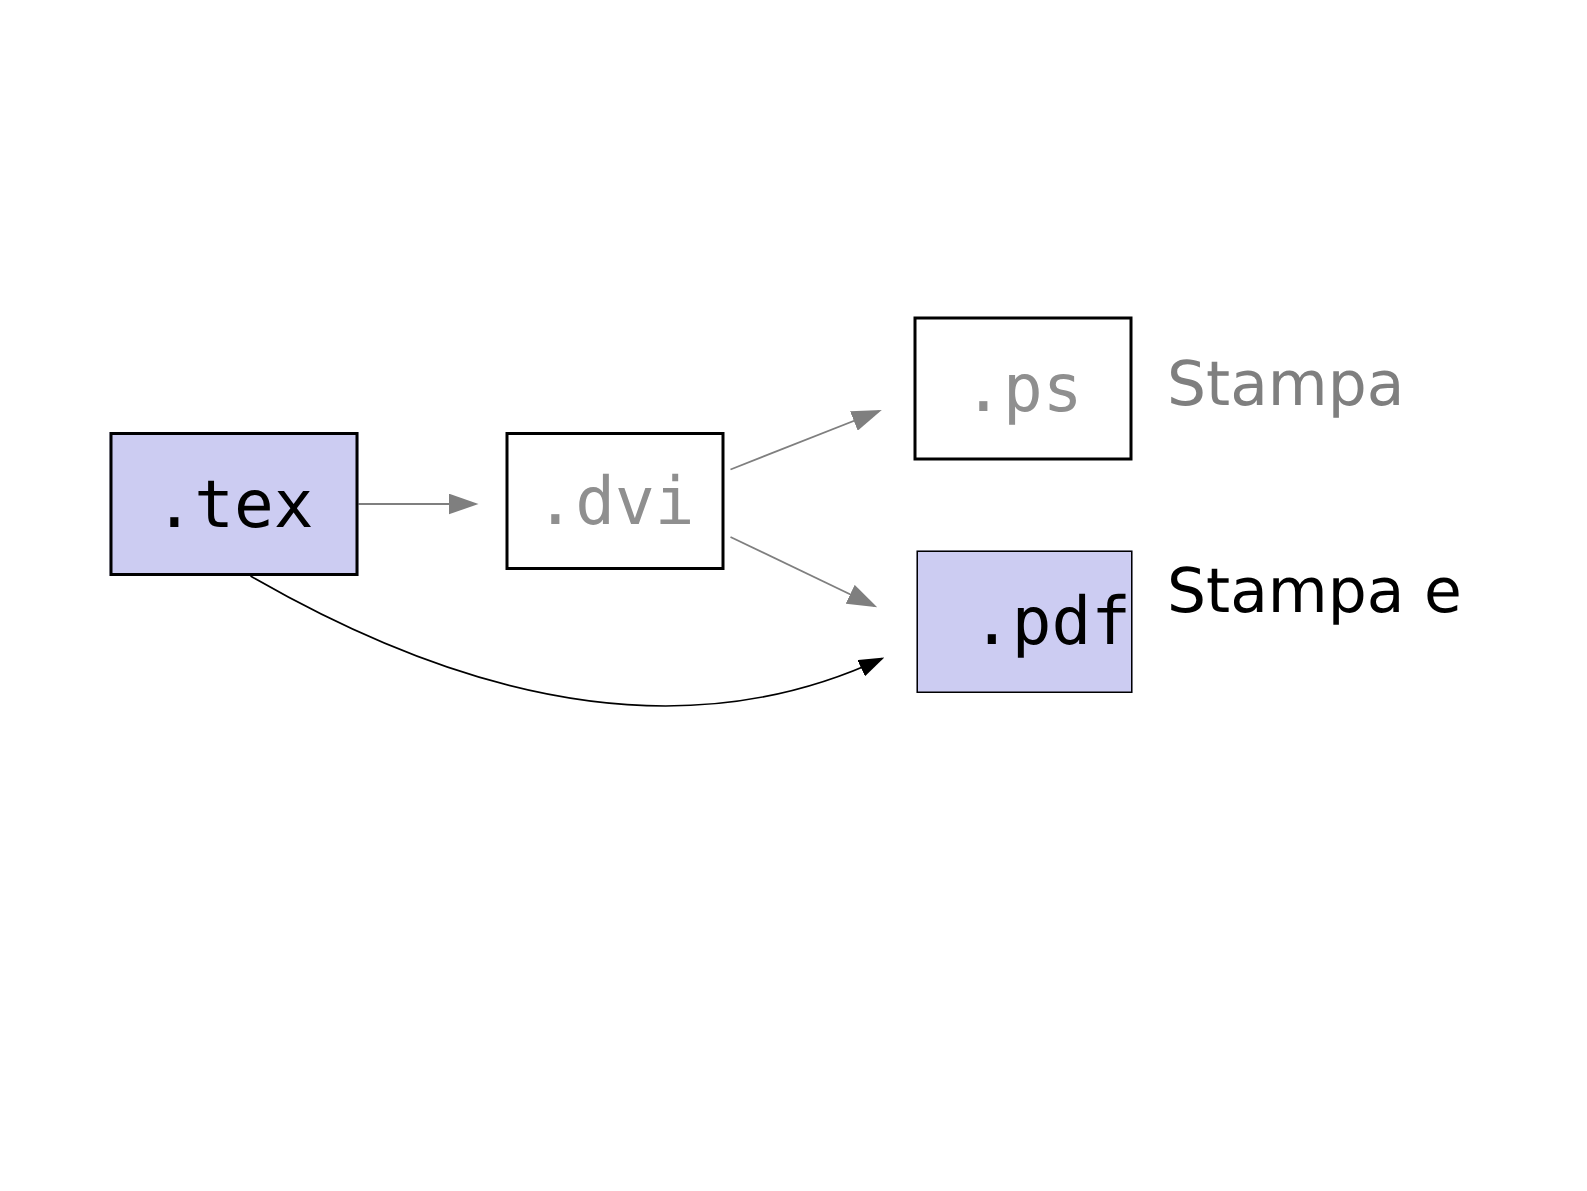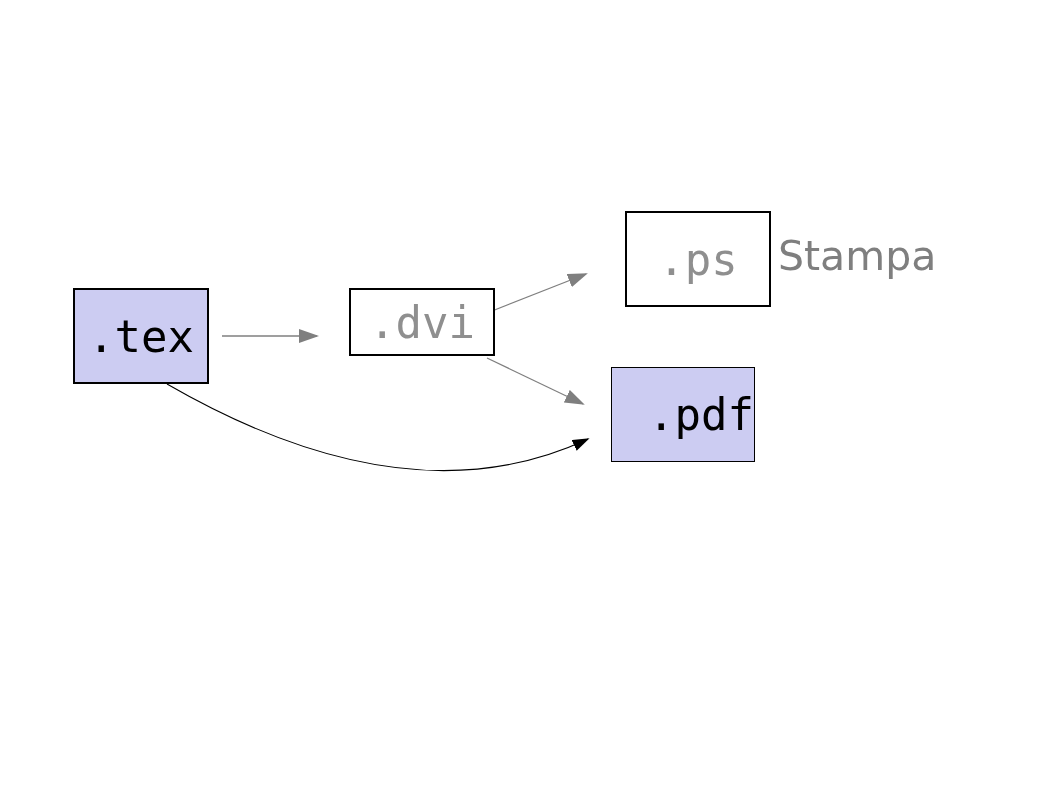--- a/index.html
+++ b/index.html
@@ -26,38 +26,36 @@
     position: absolute;
     display: flex;
     align-items: center;
     justify-content: center;
     box-sizing: border-box;
     font-family: "DejaVu Sans Mono", "Liberation Mono", monospace;
     font-size: 44px;
     letter-spacing: 0px;
   }
   .node-tex {
-    left: 73px; top: 288px; width: 136px; height: 96px;
+    left: 73px; top: 288px; width: 166px; height: 96px;
     background: #ccccf2;
     border: 2px solid #000000;
     color: #000000;
   }
   .node-dvi {
-    left: 337px; top: 288px; width: 146px; height: 68px;
+    left: 337px; top: 288px; width: 146px; height: 92px;
     background: #ffffff;
     border: 2px solid #000000;
     color: #8f8f8f;
-    margin-left: 12px;
   }
   .node-ps {
     left: 609px; top: 211px; width: 146px; height: 96px;
     background: #ffffff;
     border: 2px solid #000000;
     color: #8f8f8f;
-    margin-left: 16px;
   }
   .node-pdf {
     left: 611px; top: 367px; width: 144px; height: 95px;
     background: #ccccf2;
     border: 1px solid #000000;
     color: #000000;
     padding-left: 36px;
   }
   .note {
     position: absolute;
@@ -112,15 +110,16 @@
 
   <div class="node node-pdf">
     <span>.pdf</span>
   </div>
 
   <div class="note note-ps">
     <span>Stampa</span>
   </div>
 
   <div class="note note-pdf">
+    <div>Stampa e</div>
   </div>
 
 </div>
 
 </body></html>

